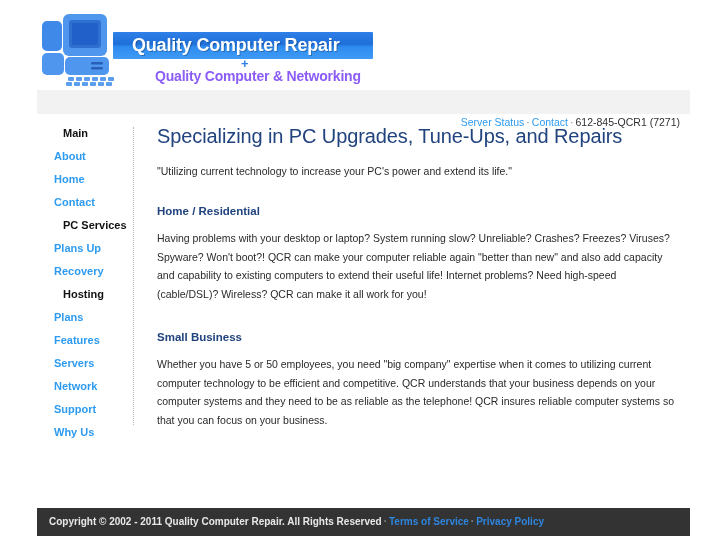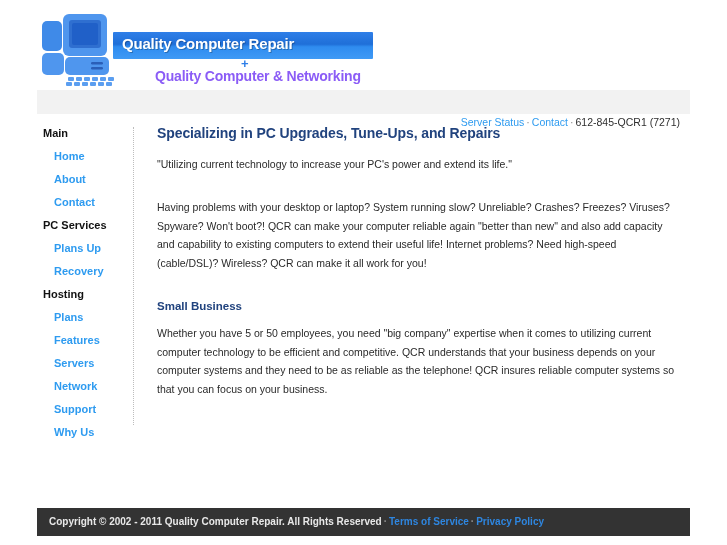--- a/index.html
+++ b/index.html
@@ -57,23 +57,23 @@
     position: absolute;
     left: 0px;
     top: 0px;
     width: 260px;
     height: 27px;
     background: linear-gradient(to bottom, #2f7fe8 0%, #1f6fd8 45%, #2f8cf0 55%, #3f9af5 100%);
     border-radius: 1px;
   }
   .brand-band-text {
     position: absolute;
-    left: 9px;
+    left: 19px;
     top: 3px;
-    font-size: 15px;
+    font-size: 18px;
     font-weight: bold;
     color: #ffffff;
     letter-spacing: -0.2px;
     white-space: nowrap;
     text-shadow: 1px 1px 0 rgba(0,0,0,0.25);
   }
   .brand-plus {
     position: absolute;
     left: 128px;
     top: 25px;
@@ -133,42 +133,43 @@
     border-right: 1px dotted #bdbdbd;
     box-sizing: border-box;
   }
   .nav-group-title {
     font-size: 11px;
     font-weight: bold;
     color: #111111;
     padding: 0 0 0 6px;
     height: 23px;
     line-height: 13px;
+    margin-left: 20px;
   }
   .nav-link {
     display: block;
     font-size: 11px;
     font-weight: bold;
     color: #2e9bf0;
     text-decoration: none;
     padding-left: 17px;
     height: 23px;
     line-height: 13px;
   }
 
   
   .content {
     position: absolute;
     left: 157px;
     top: 125px;
     width: 520px;
   }
   .page-title {
-    font-size: 14px;
-    font-weight: bold;
+    font-size: 20px;
+    font-weight: normal;
     color: #21437e;
     margin: 0 0 17px 0;
     letter-spacing: -0.1px;
   }
   .tagline {
     font-size: 10.5px;
     color: #2a2a2a;
     margin: 0 0 28px 0;
   }
   .section-title {
@@ -255,41 +256,42 @@
     </div>
   </div>
 
   <div class="topbar">
     <div class="topbar-inner"><a href="#">Server Status</a><span class="topbar-sep">·</span><a href="#">Contact</a><span class="topbar-sep">·</span><span class="topbar-phone">612-845-QCR1 (7271)</span></div>
   </div>
 
   <div class="sidebar">
 
     <div class="nav-group-title">Main</div>
+    <a class="nav-link" href="#">About</a>
     <a class="nav-link" href="#">Home</a>
-    <a class="nav-link" href="#">About</a>
     <a class="nav-link" href="#">Contact</a>
 
     <div class="nav-group-title">PC Services</div>
     <a class="nav-link" href="#">Plans Up</a>
     <a class="nav-link" href="#">Recovery</a>
 
     <div class="nav-group-title">Hosting</div>
     <a class="nav-link" href="#">Plans</a>
     <a class="nav-link" href="#">Features</a>
     <a class="nav-link" href="#">Servers</a>
     <a class="nav-link" href="#">Network</a>
     <a class="nav-link" href="#">Support</a>
     <a class="nav-link" href="#">Why Us</a>
   </div>
 
   <div class="content">
     <h1 class="page-title">Specializing in PC Upgrades, Tune-Ups, and Repairs</h1>
     <p class="tagline">"Utilizing current technology to increase your PC's power and extend its life."</p>
 
+    <h2 class="section-title">Home / Residential</h2>
     <p class="section-body">Having problems with your desktop or laptop? System running slow? Unreliable? Crashes? Freezes? Viruses? Spyware? Won't boot?! QCR can make your computer reliable again "better than new" and also add capacity and capability to existing computers to extend their useful life! Internet problems? Need high-speed (cable/DSL)? Wireless? QCR can make it all work for you!</p>
 
     <h2 class="section-title">Small Business</h2>
     <p class="section-body">Whether you have 5 or 50 employees, you need "big company" expertise when it comes to utilizing current computer technology to be efficient and competitive. QCR understands that your business depends on your computer systems and they need to be as reliable as the telephone! QCR insures reliable computer systems so that you can focus on your business.</p>
   </div>
 
   <div class="footer">
     <div class="footer-text"><span>Copyright © 2002 - 2011 Quality Computer Repair. All Rights Reserved</span><span class="footer-sep">·</span><a href="#">Terms of Service</a><span class="footer-sep">·</span><a href="#">Privacy Policy</a></div>
   </div>
 

